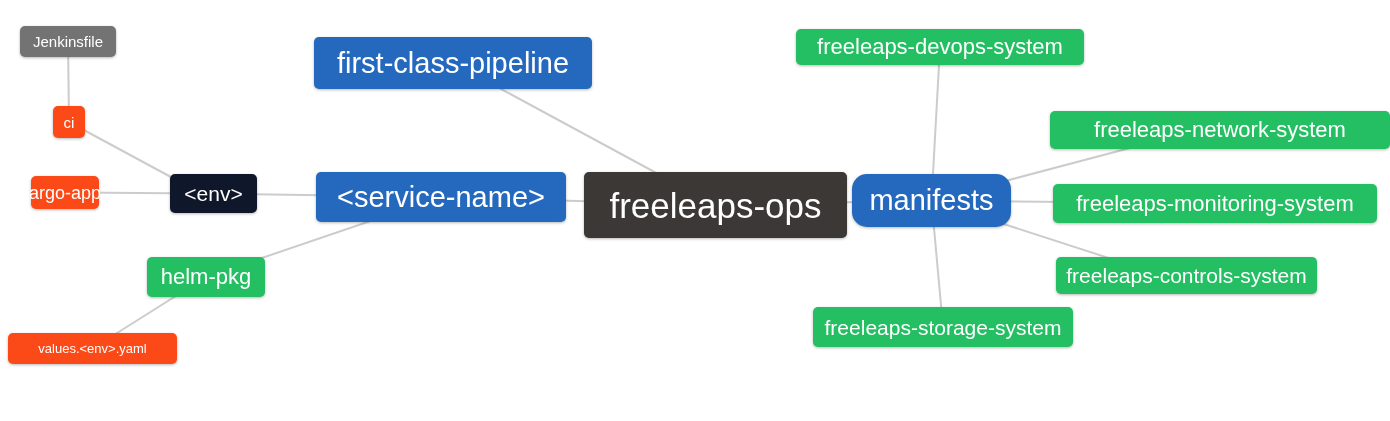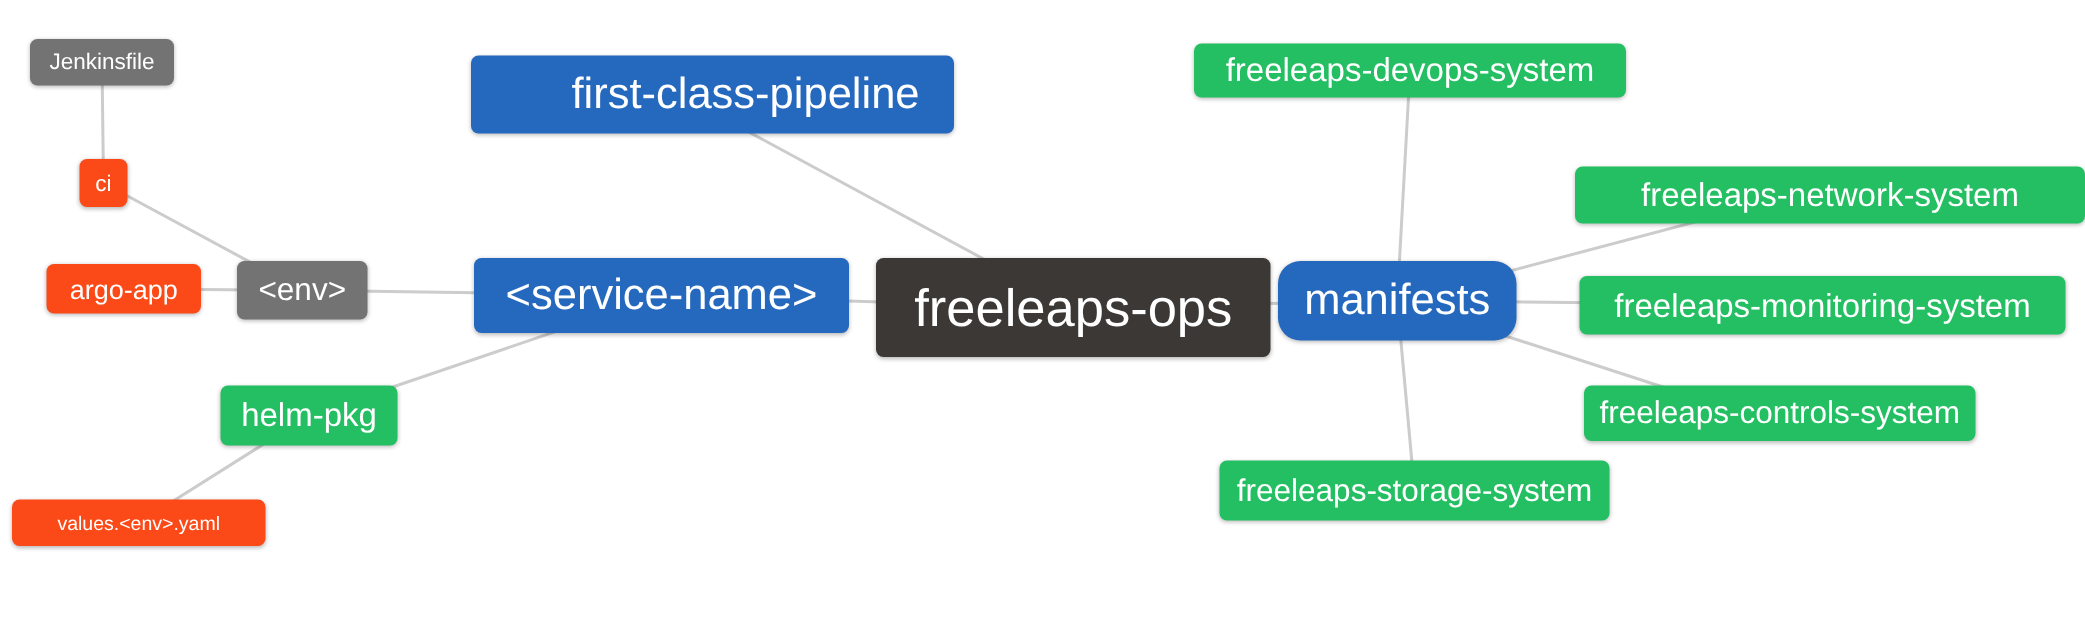--- a/index.html
+++ b/index.html
@@ -26,24 +26,24 @@
     border-radius:5px;
     box-shadow:0 1px 3px rgba(0,0,0,0.28);
     white-space:nowrap;
     cursor:pointer;
     user-select:none;
     line-height:1;
   }
   
   .n-jenkinsfile          {left:20px;  top:26px;  width:96px;  height:31px; font-size:15px;}
   .n-ci                   {left:53px;  top:106px; width:32px;  height:32px; font-size:15px;}
-  .n-argo-app             {left:31px;  top:176px; width:103px;  height:33px; font-size:18px;}
+  .n-argo-app             {left:31px;  top:176px; width:68px;  height:33px; font-size:18px;}
   .n-env                  {left:158px; top:174px; width:87px;  height:39px; font-size:21px;}
   .n-service-name         {left:316px; top:172px; width:250px; height:50px; font-size:29px;}
-  .n-first-class-pipeline {left:314px; top:37px;  width:278px; height:52px; font-size:29px;padding-left:44px;}
+  .n-first-class-pipeline {left:314px; top:37px;  width:278px; height:52px; font-size:29px;}
   .n-freeleaps-ops        {left:584px; top:172px; width:263px; height:66px; font-size:35px;}
   .n-manifests            {left:852px; top:174px; width:159px; height:53px; font-size:29px;}
   .n-devops               {left:796px; top:29px;  width:288px; height:36px; font-size:22px;}
   .n-network              {left:1050px;top:111px; width:340px; height:38px; font-size:22px;}
   .n-monitoring           {left:1053px;top:184px; width:324px; height:39px; font-size:22px;}
   .n-controls             {left:1032px;top:257px; width:261px; height:37px; font-size:21px;margin-left:24px;}
   .n-storage              {left:813px; top:307px; width:260px; height:40px; font-size:21px;}
   .n-helm-pkg             {left:147px; top:257px; width:118px; height:40px; font-size:22px;}
   .n-values               {left:8px;   top:333px; width:169px; height:31px; font-size:13px;}
 </style>
@@ -68,21 +68,21 @@
       <line x1="931.5" y1="200.5" x2="1162.5" y2="275.5" stroke="#cccccc" stroke-width="2"></line>
       <line x1="931.5" y1="200.5" x2="943" y2="327" stroke="#cccccc" stroke-width="2"></line>
     </svg>
 
   <div class="node n-jenkinsfile" style="background: #737373;">Jenkinsfile</div>
 
   <div class="node n-ci" style="background: rgb(251, 74, 23);">ci</div>
 
   <div class="node n-argo-app" style="background: rgb(251, 74, 23);">argo-app</div>
 
-  <div class="node n-env" style="background: #737373;">&lt;env&gt;</div>
+  <div class="node n-env" style="background: #0f172a; margin-left: 12px;">&lt;env&gt;</div>
 
   <div class="node n-service-name" style="background: rgb(37, 105, 190);">&lt;service-name&gt;</div>
 
   <div class="node n-first-class-pipeline" style="background: rgb(37, 105, 190);">first-class-pipeline</div>
 
   <div class="node n-freeleaps-ops" style="background: rgb(59, 56, 53);">freeleaps-ops</div>
 
   <div class="node n-manifests" style="background: rgb(37, 105, 190); border-radius: 15px;">manifests</div>
 
   <div class="node n-devops" style="background: rgb(36, 191, 98);">freeleaps-devops-system</div>

